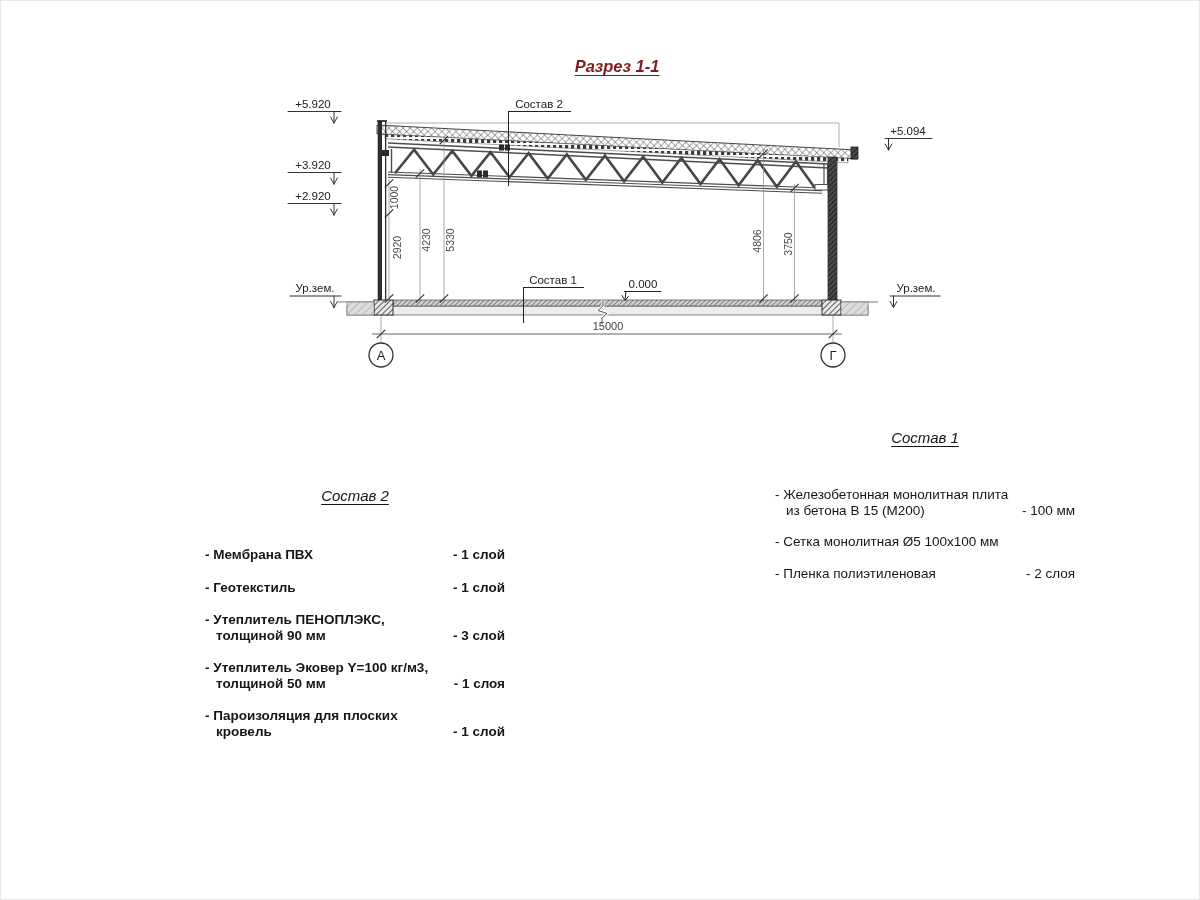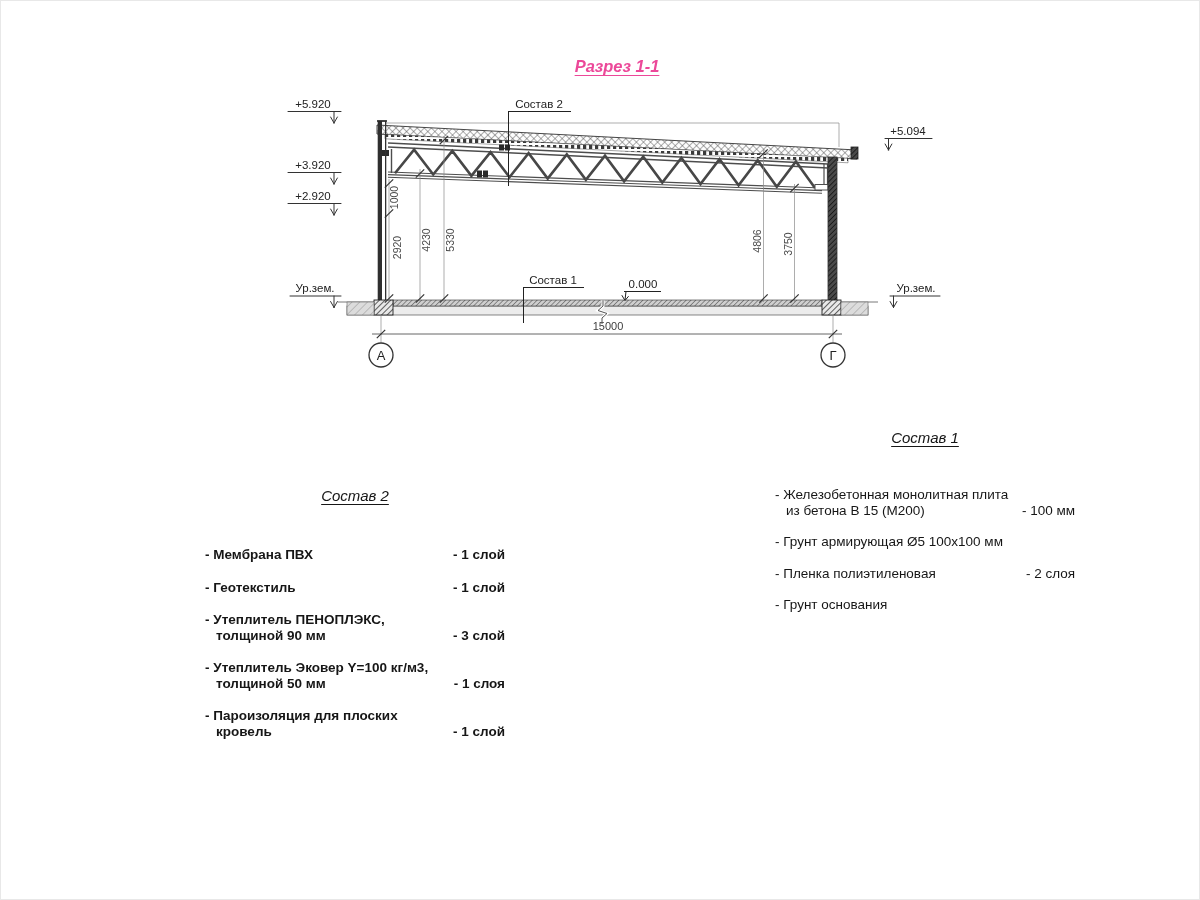--- a/index.html
+++ b/index.html
@@ -1,19 +1,19 @@
 <!DOCTYPE html>
 <html><head>
 <meta charset="utf-8">
 <style>
   html,body{margin:0;padding:0;background:#fff;}
   body{width:1200px;height:900px;position:relative;font-family:"Liberation Sans",sans-serif;color:#1c1c1c;overflow:hidden;}
   .frame{position:absolute;left:0;top:0;width:1200px;height:900px;border:1px solid #e8e8e8;box-sizing:border-box;}
   .drawing-title{position:absolute;left:517px;top:57px;width:200px;text-align:center;
-    font-style:italic;font-weight:bold;font-size:16.5px;text-decoration:underline;text-underline-offset:3px;color:#ec4899;}
+    font-style:italic;font-weight:bold;font-size:16.5px;text-decoration:underline;text-underline-offset:3px;color:#7f1d1d;}
   svg{position:absolute;left:0;top:0;}
   svg text{font-family:"Liberation Sans",sans-serif;fill:#222;}
   .t-elev{font-size:11.5px;}
   .t-dim{font-size:10.5px;fill:#4a4a4a;}
   .t-label{font-size:11.5px;}
   .t-axis{font-size:13px;}
   .t-span{font-size:11px;fill:#3d3d3d;}
 
   .comp-list{position:absolute;font-size:13.5px;line-height:15.5px;color:#161616;}
   .comp-list .list-title{font-style:italic;font-size:15px;text-decoration:underline;text-underline-offset:3px;
@@ -252,24 +252,20 @@
 </div>
 
 <div class="comp-list comp1">
   <div class="list-title">Состав 1</div>
   <div class="list-row">
     <div class="item-label">- Железобетонная монолитная плита
 из бетона В 15 (М200)</div>
     <div class="item-value">- 100 мм</div>
   </div>
   <div class="list-row">
-    <div class="item-label">- Грунт армирующая Ø5 100х100 мм</div>
+    <div class="item-label">- Сетка монолитная Ø5 100х100 мм</div>
     <div class="item-value"></div>
   </div>
   <div class="list-row">
     <div class="item-label">- Пленка полиэтиленовая</div>
     <div class="item-value">- 2 слоя</div>
   </div>
-  <div class="list-row">
-    <div class="item-label">- Грунт основания</div>
-    <div class="item-value"></div>
-  </div>
 </div>
 
 </body></html>

